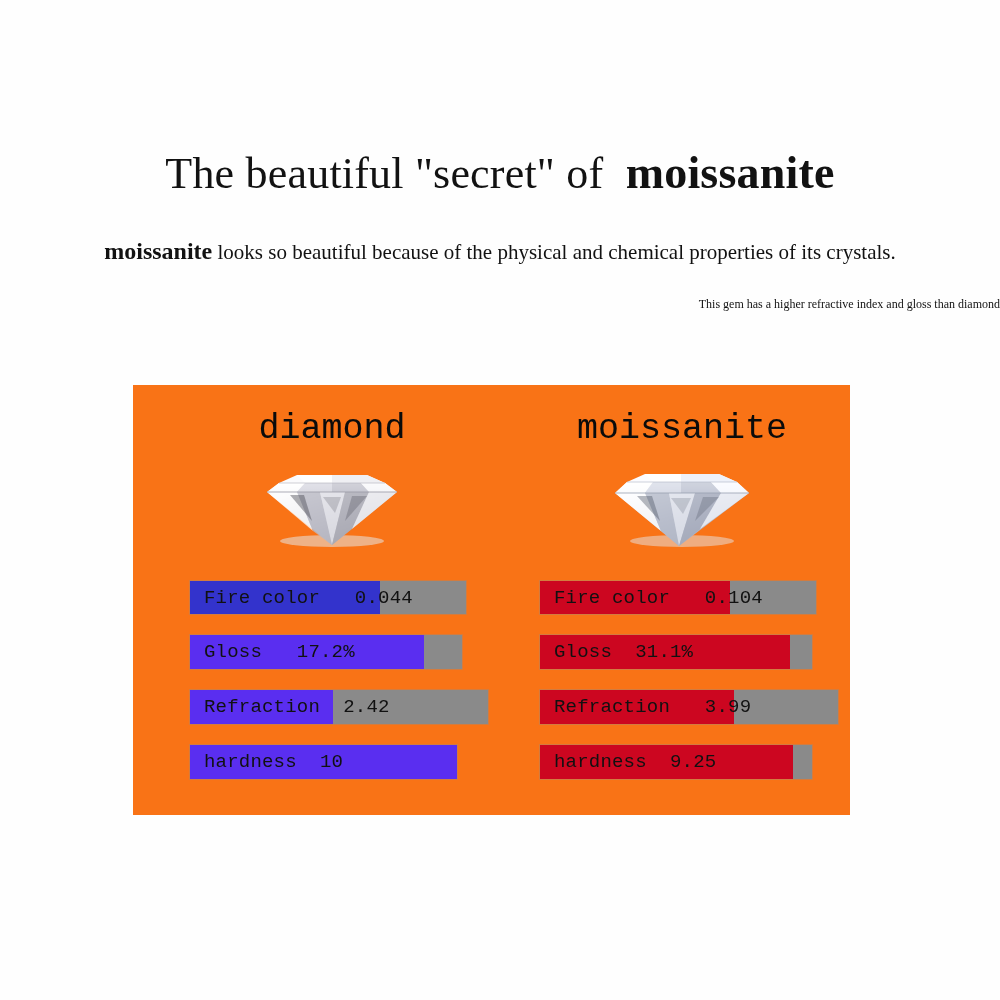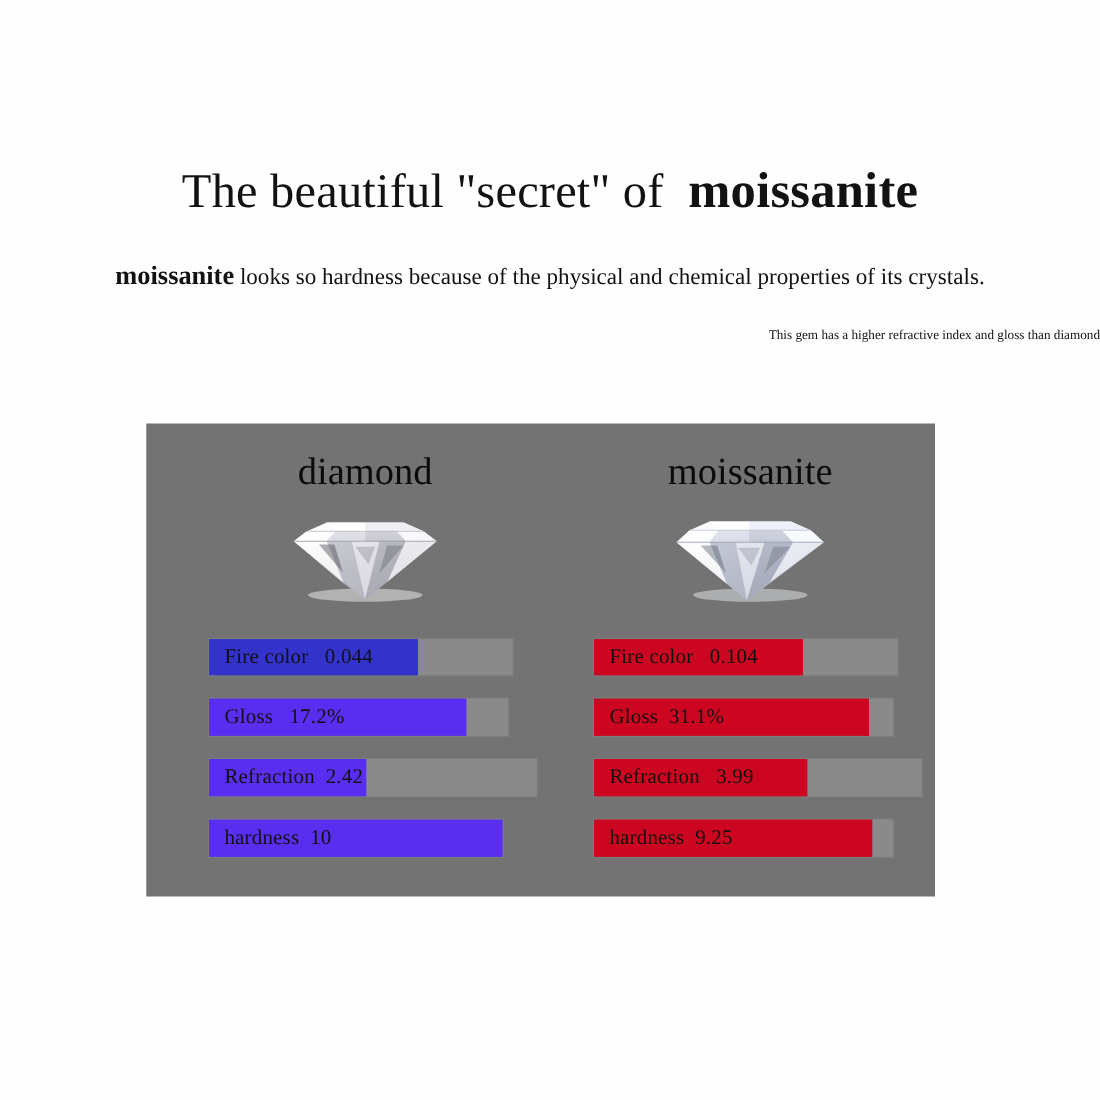--- a/index.html
+++ b/index.html
@@ -66,21 +66,22 @@
     line-height: 28px;
   }
 
   
   .panel {
     position: absolute;
     left: 133px;
     top: 385px;
     width: 717px;
     height: 430px;
-    background: #737373;
+    background: #f97316;
+    font-family: Liberation Mono, monospace;
   }
 
   .col {
     position: absolute;
     top: 0;
     width: 350px;
     height: 100%;
   }
   .col-left  { left: 24px; }
   .col-right { left: 374px; }
@@ -158,21 +159,21 @@
   .col-left  .row-hard { width: 267px; }
   .col-right .row-hard { width: 272px; }
 </style>
 </head>
 <body>
 
 <div class="page">
 
   <div class="headline"><span>The beautiful "secret" of  </span><span class="strong">moissanite</span></div>
 
-  <div class="subline-1"><span class="strong">moissanite</span><span> looks so hardness because of the physical and chemical properties of its crystals.</span></div>
+  <div class="subline-1"><span class="strong">moissanite</span><span> looks so beautiful because of the physical and chemical properties of its crystals.</span></div>
 
   <div class="subline-2">This gem has a higher refractive index and gloss than diamond</div>
 
   <div class="panel">
 
     <div class="col col-left">
 
       <div class="col-title">diamond</div>
 
       <div class="gem-wrap">

